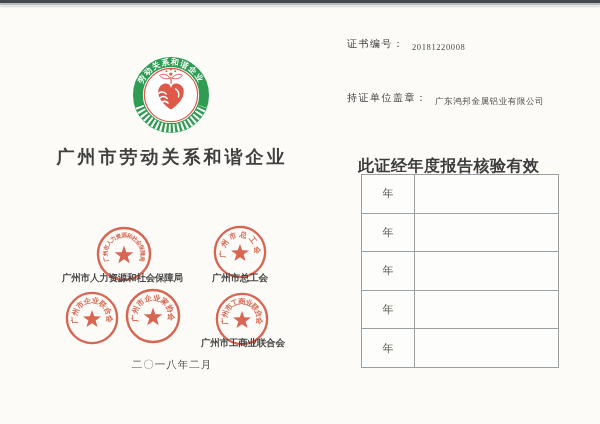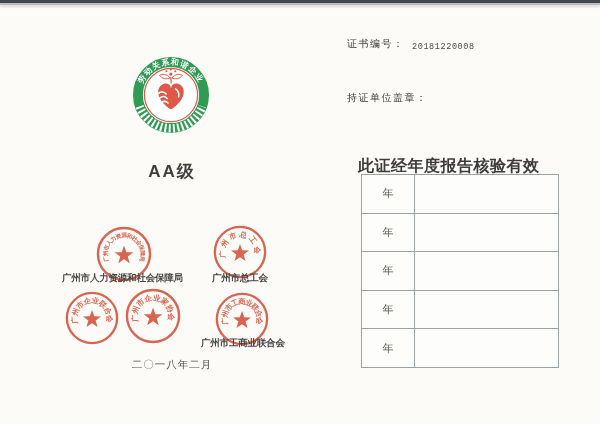--- a/index.html
+++ b/index.html
@@ -13,21 +13,21 @@
   .title-block{position:absolute;left:40px;top:147px;width:264px;text-align:center;}
   .cert-title{font-size:18px;font-weight:700;letter-spacing:3px;color:#3f3f3f;line-height:20px;}
   .cert-grade{margin-top:13px;font-size:17px;font-weight:700;letter-spacing:2px;color:#3f3f3f;}
   .seal{position:absolute;mix-blend-mode:multiply;opacity:.93;}
   .seal-label{position:absolute;font-size:9.5px;font-weight:700;letter-spacing:-0.2px;
        color:#454545;white-space:nowrap;z-index:5;}
   .issue-date{position:absolute;left:40px;top:358px;width:264px;text-align:center;
        font-size:10.5px;font-weight:400;letter-spacing:1px;color:#4c4c4c;}
   .fld-label{position:absolute;font-size:10px;font-weight:400;letter-spacing:1.5px;
        color:#3c3c3c;white-space:nowrap;}
-  .fld-value{position:absolute;font-family:Liberation Mono, monospace;font-size:8.5px;
+  .fld-value{position:absolute;font-family:Liberation Serif, serif;font-size:8.5px;
        letter-spacing:.6px;color:#4e4c48;white-space:nowrap;text-align:center;}
   .verify-note{position:absolute;left:358px;top:156px;font-size:16px;font-weight:700;
        letter-spacing:.5px;color:#3c3c3c;}
   .vtable{position:absolute;left:361px;top:174px;width:196px;height:192px;
        border:1px solid var(--table-border,#9ba1a3);display:flex;flex-direction:column;
        background:#fdfdfb;}
   .vrow{flex:1;display:flex;border-top:1px solid var(--table-border,#9ba1a3);}
   .vrow:first-child{border-top:none;}
   .vcell-year{width:52px;border-right:1px solid var(--table-border,#9ba1a3);
        display:flex;align-items:center;justify-content:center;
@@ -64,21 +64,21 @@
       <path d="M35 54 C38.5 51 42.5 51.5 45 54.5" fill="none" stroke="#ffffff" stroke-width="2.2" stroke-linecap="round"></path>
       <path d="M37.5 60 C40.5 57.5 44 58 46 60.5" fill="none" stroke="#ffffff" stroke-width="2.2" stroke-linecap="round"></path>
       <path d="M56 42 C59.5 44.5 61 48.5 60 52.5" fill="none" stroke="#ffffff" stroke-width="2" stroke-linecap="round"></path>
     </g>
     <text font-size="10.5" font-weight="bold" fill="#ffffff" letter-spacing="2.5" dominant-baseline="central">
       <textPath href="#emblem-arc" startOffset="50%" text-anchor="middle">劳动关系和谐企业</textPath>
     </text>
   </svg>
 
   <div class="title-block">
-    <div class="cert-grade">AA级</div>
+    <div class="cert-title">广州市劳动关系和谐企业</div>
   </div>
 
   <svg class="seal" style="left:96px;top:226px;width:56px;height:56px" viewBox="0 0 100 100">
       <circle cx="50" cy="50" r="46.5" fill="none" stroke="#d75b46" stroke-width="4.3"></circle>
       <polygon points="50.00,35.00 54.11,46.84 66.64,47.09 56.66,54.66 60.29,66.66 50.00,59.50 39.71,66.66 43.34,54.66 33.36,47.09 45.89,46.84" fill="#d75b46"></polygon>
       <defs>
         <path id="sealArc0" d="M18.5 61.5 A33.5 33.5 0 1 1 81.5 61.5" fill="none"></path>
       </defs>
       <text font-size="10.2" font-weight="bold" fill="#d75b46" letter-spacing="0.0" dominant-baseline="central"><textPath href="#sealArc0" startOffset="50%" text-anchor="middle">广州市人力资源和社会保障局</textPath></text>
     </svg>
@@ -118,20 +118,21 @@
   <div class="seal-label" style="left:62px;top:272px">广州市人力资源和社会保障局</div>
   <div class="seal-label" style="left:212px;top:272px">广州市总工会</div>
   <div class="seal-label" style="left:201px;top:337px">广州市工商业联合会</div>
 
   <div class="issue-date">二〇一八年二月</div>
 
   <div class="fld-label" style="left:347px;top:37px">证书编号：</div>
   <div class="fld-value" style="left:412px;top:42px">20181220008</div>
 
   <div class="fld-label" style="left:347px;top:91px">持证单位盖章：</div>
+  <div class="fld-value" style="left:435px;top:96px">广东鸿邦金属铝业有限公司</div>
 
   <div class="verify-note">此证经年度报告核验有效</div>
   <div class="vtable" id="vtable">
       <div class="vrow">
         <div class="vcell-year">年</div>
         <div class="vcell-blank"></div>
       </div>
       <div class="vrow">
         <div class="vcell-year">年</div>
         <div class="vcell-blank"></div>

